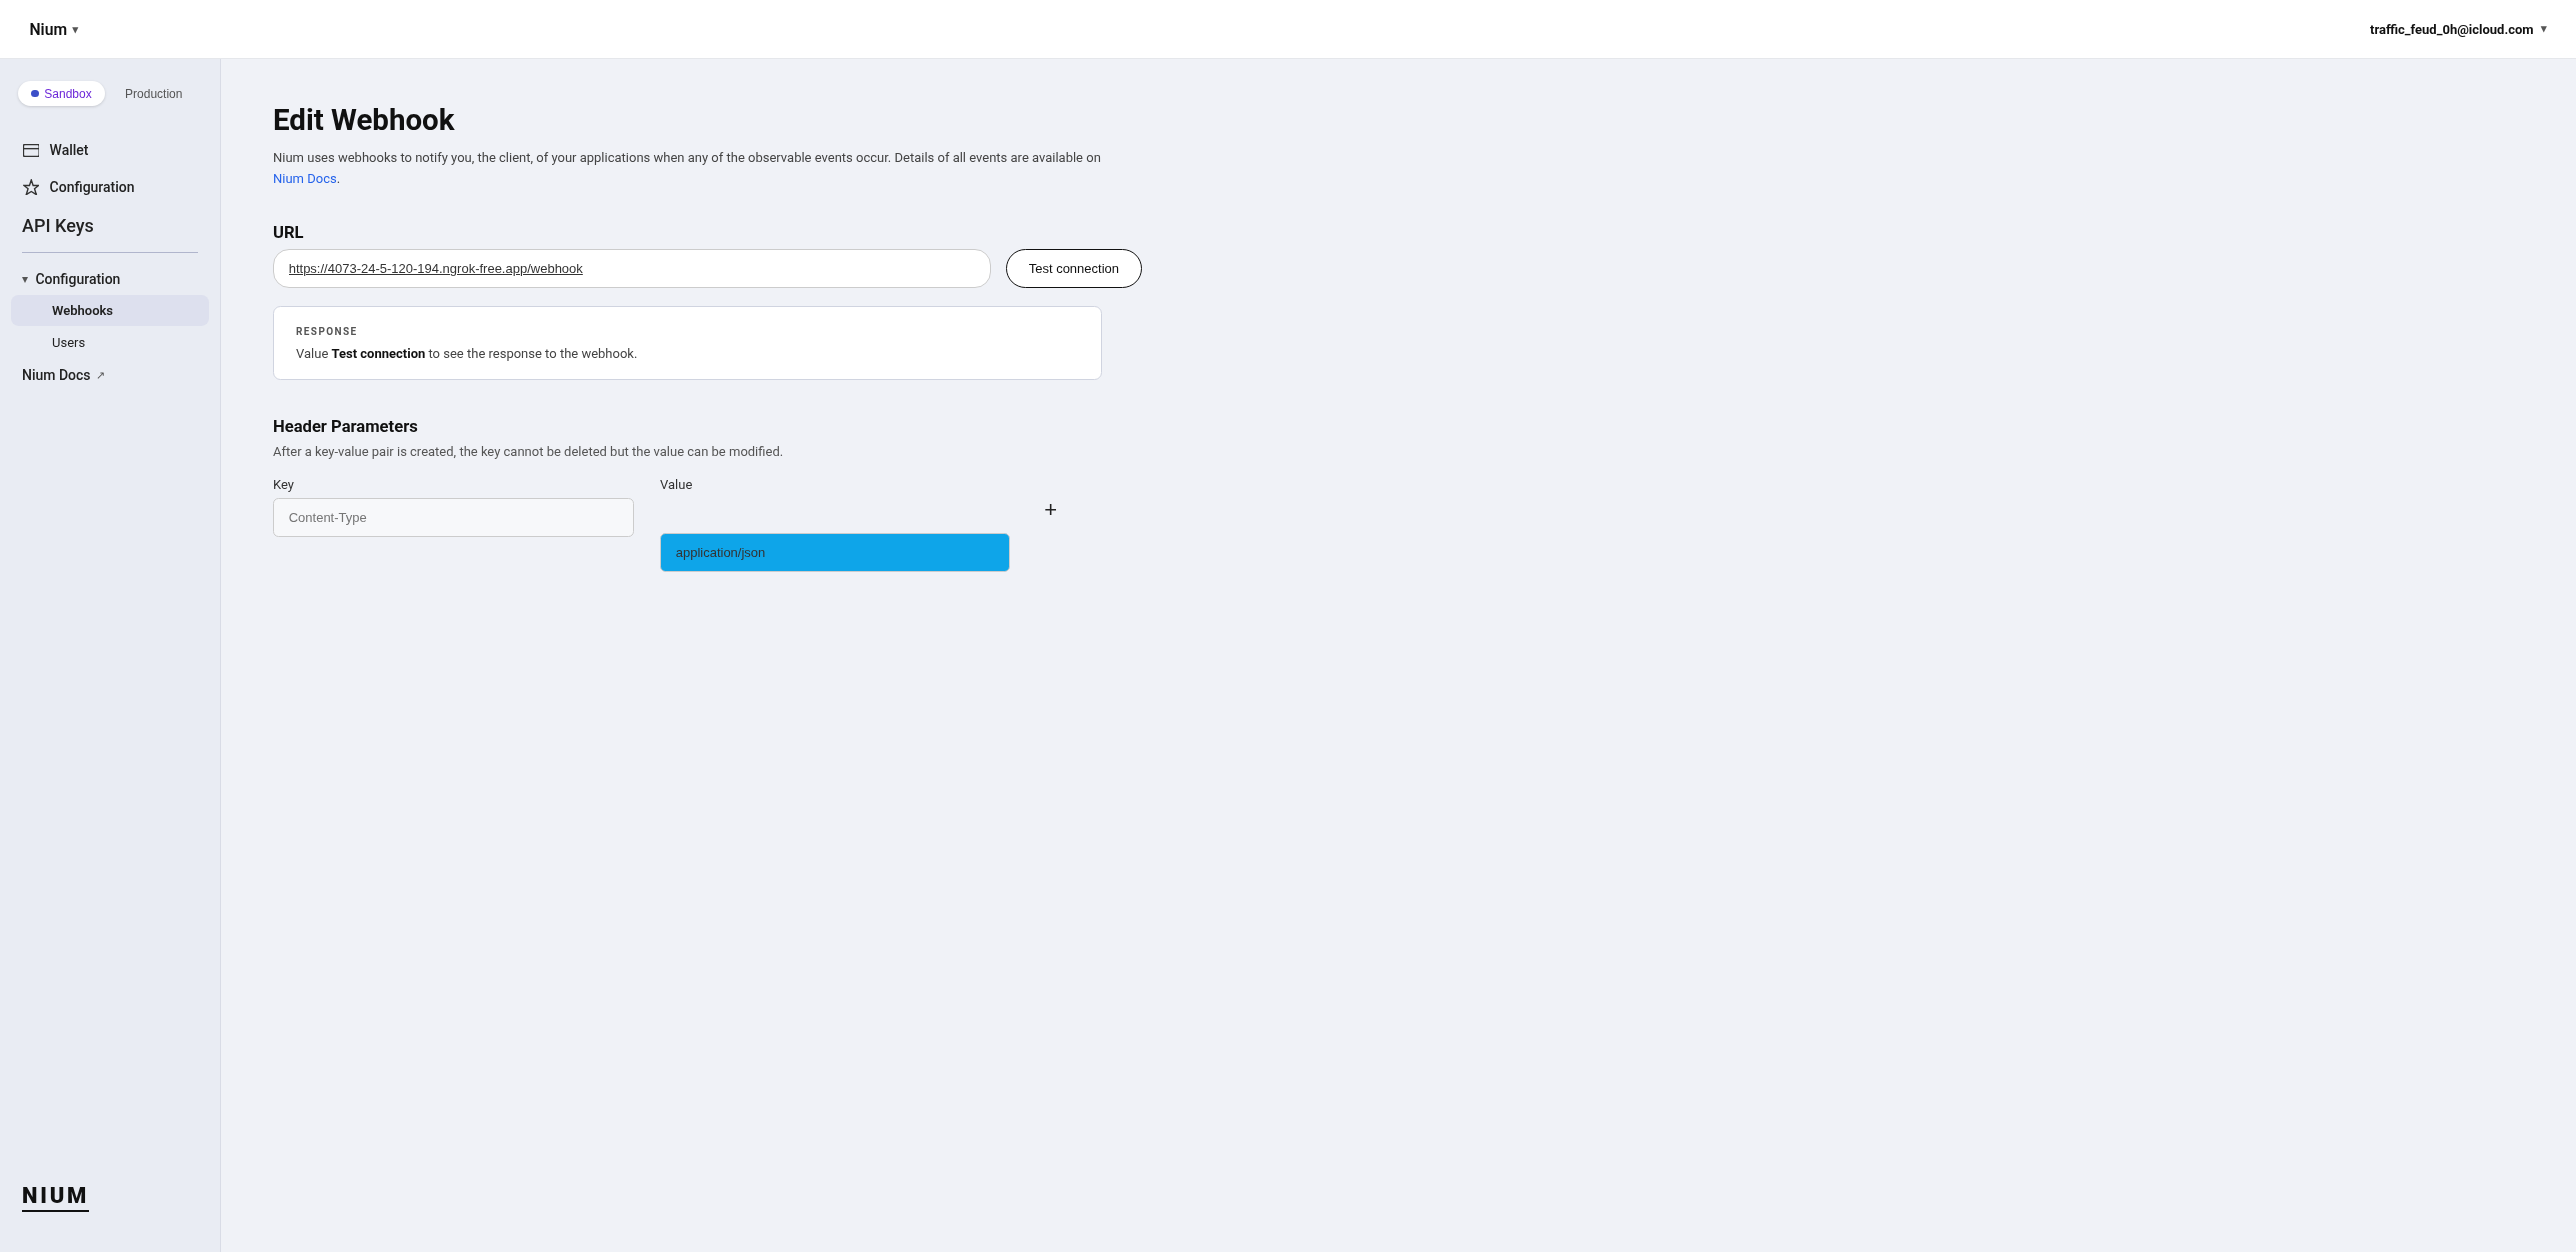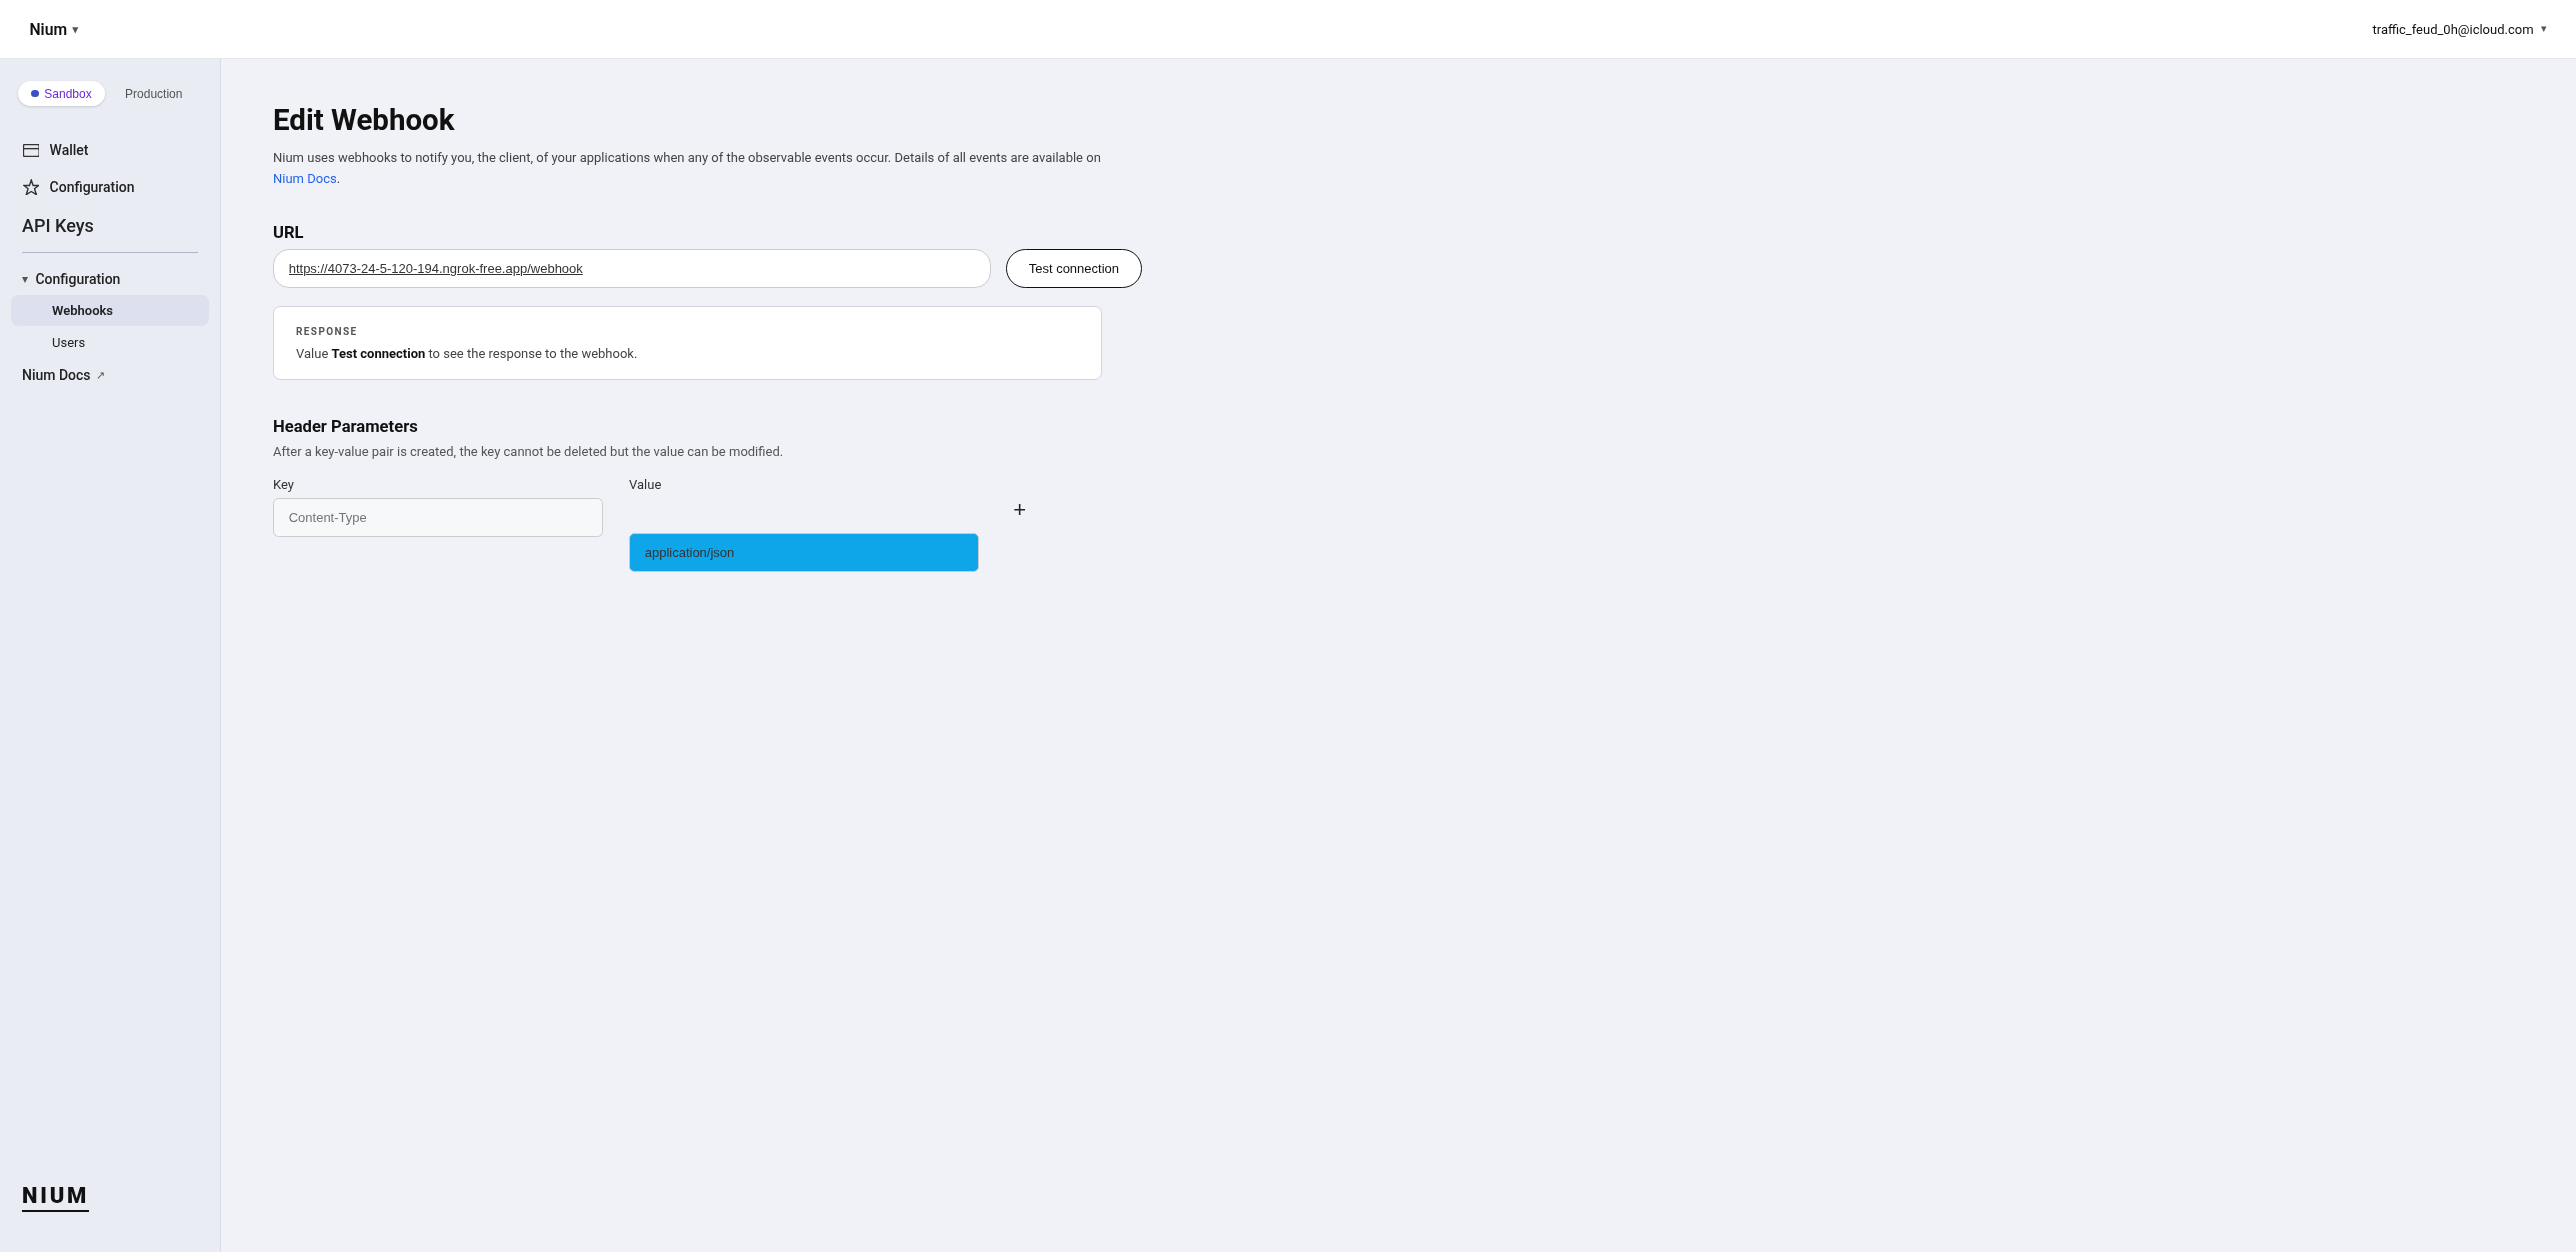--- a/index.html
+++ b/index.html
@@ -42,20 +42,21 @@
       cursor: pointer;
     }
     .header-brand-chevron {
       font-size: 11px;
       color: #555;
     }
     .header-right {
       display: flex;
       gap: 7.4px;
       cursor: pointer;
+      font-weight: bold;
     }
     .header-user {
       font-size: 13px;
       color: #111;
     }
     .header-chevron {
       font-size: 11px;
       color: #555;
     }
 
@@ -311,21 +312,21 @@
       font-weight: 400;
     }
     .param-input {
       border: 0.9px solid #ccc;
       border-radius: 5.5px;
       padding: 11px 14.7px;
       font-size: 13px;
       color: #333;
       background: #f7f8fa;
       outline: none;
-      width: 330px;
+      width: 361px;
     }
     .param-input.value-input {
       background: #0ea5e9;
       width: 350px;
       margin-top: 35px;
     }
     .add-btn {
       width: 29.5px;
       height: 29.5px;
       border: none;

